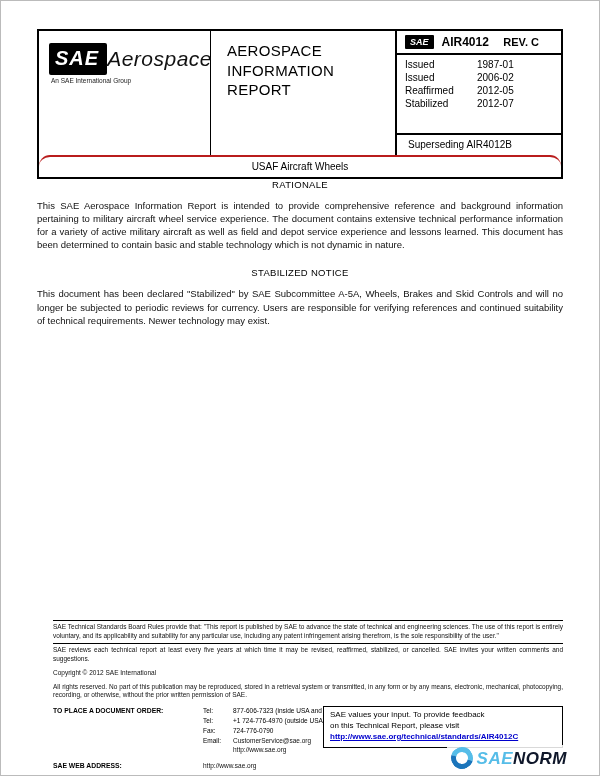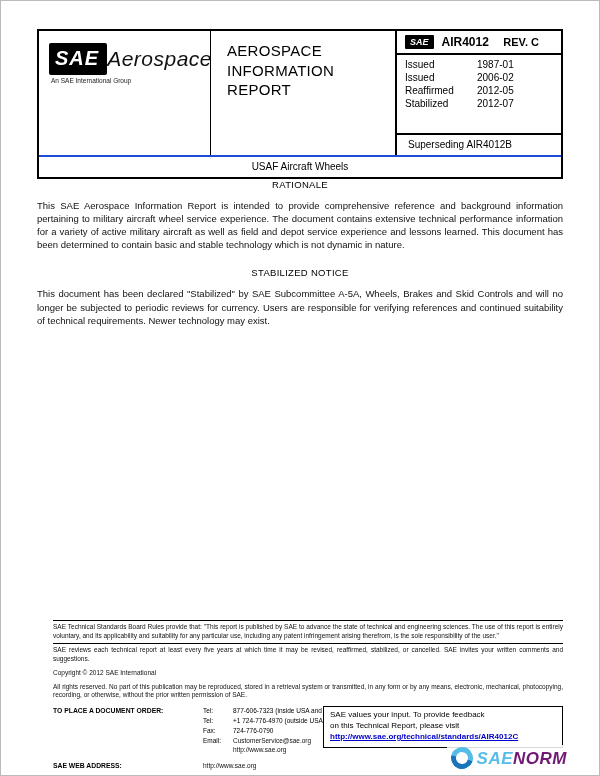--- a/index.html
+++ b/index.html
@@ -155,21 +155,21 @@
     border-radius: 50%;
     border: 5px solid #56bde8;
     border-left-color: #1b75bb;
     border-bottom-color: #1b75bb;
     display: inline-block;
     margin-right: 4px;
     transform: rotate(-30deg);
   }
   .wm-text { font-style: italic; font-weight: bold; font-size: 17px; letter-spacing: 0.5px; line-height: 1; }
   .wm-sae { color: #56bde8; }
-  .wm-norm { color: #701a75; }
+  .wm-norm { color: #0f172a; }
 </style>
 </head>
 <body>
 
 <div class="page">
 
   <div class="header-box">
     <div class="header-top">
 
       <div class="logo-cell">
@@ -202,21 +202,21 @@
             <span class="date-value">2012-05</span>
           </div>
           <div class="date-row">
             <span class="date-label">Stabilized</span>
             <span class="date-value">2012-07</span>
           </div>
         </div>
         <div class="superseding-row">Superseding AIR4012B</div>
       </div>
     </div>
-    <div class="subject-row" style="border-top:2px solid #1d4ed8;">USAF Aircraft Wheels</div>
+    <div class="subject-row" style="border-top:2px solid #b91c1c;border-radius:11px;">USAF Aircraft Wheels</div>
   </div>
 
   <div class="body-content">
     <div class="section-heading">RATIONALE</div>
     <p class="body-para">This SAE Aerospace Information Report is intended to provide comprehensive reference and background information pertaining to military aircraft wheel service experience. The document contains extensive technical performance information for a variety of active military aircraft as well as field and depot service experience and lessons learned. This document has been determined to contain basic and stable technology which is not dynamic in nature.</p>
     <div class="section-heading">STABILIZED NOTICE</div>
     <p class="body-para">This document has been declared "Stabilized" by SAE Subcommittee A-5A, Wheels, Brakes and Skid Controls and will no longer be subjected to periodic reviews for currency. Users are responsible for verifying references and continued suitability of technical requirements. Newer technology may exist.</p>
   </div>
 
   <div class="footer">

